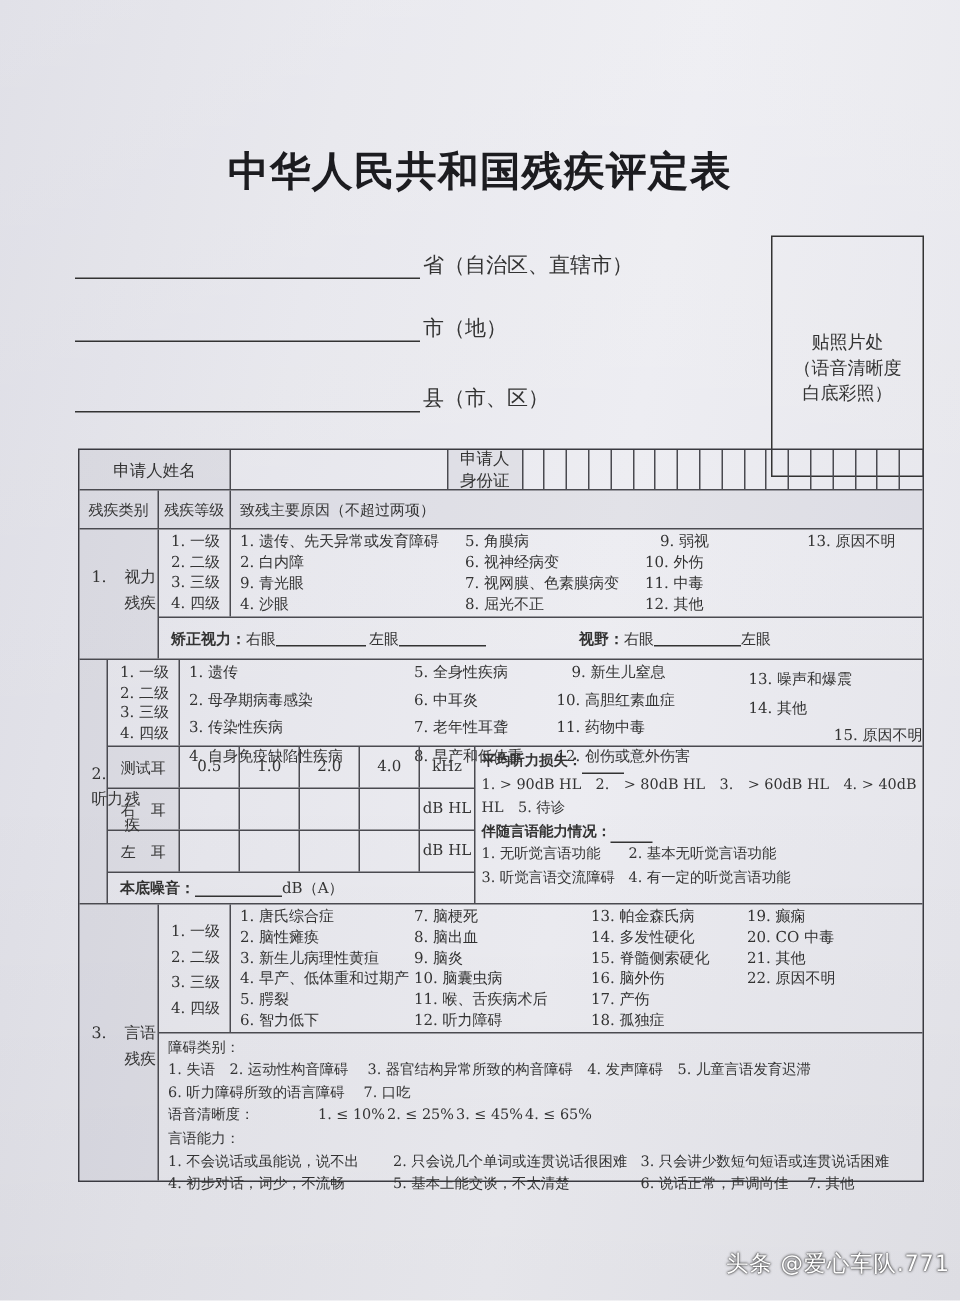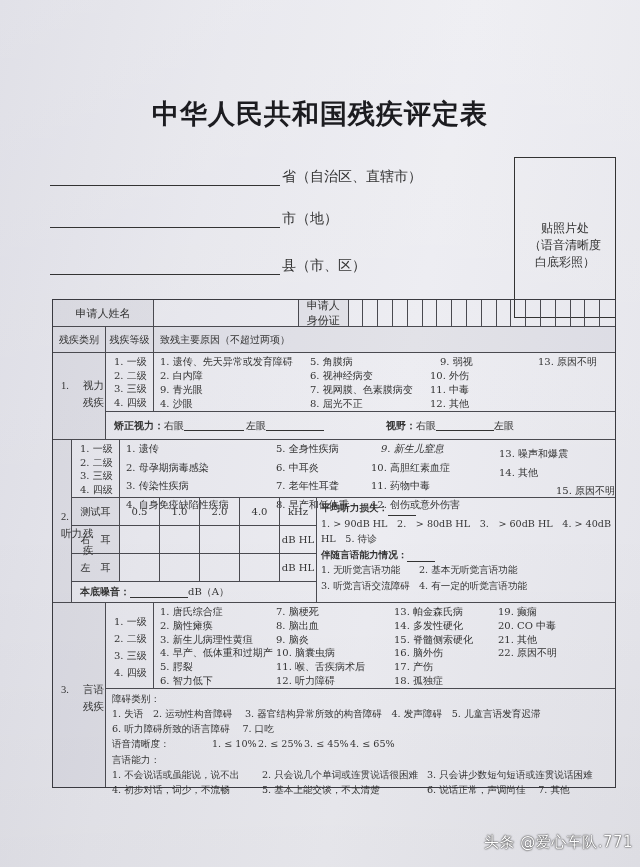--- a/index.html
+++ b/index.html
@@ -41,21 +41,21 @@
   .row { display:flex; border-bottom:1px solid #4a4a50; box-sizing:border-box; }
   .row:last-child { border-bottom:none; }
   .cell { border-right:1px solid #4a4a50; box-sizing:border-box; display:flex; align-items:center; }
   .cell:last-child { border-right:none; }
   .center { justify-content:center; text-align:center; }
   .shade { background:rgba(150,150,165,0.12); }
   .id-box { width:14.8px; height:100%; border-right:1px solid #4a4a50; box-sizing:border-box; }
   .id-box:last-child { border-right:none; }
 
   .cat-col { width:53px; border-right:1px solid #4a4a50; box-sizing:border-box; position:relative; }
-  .cat-label { position:absolute; left:8px; font-size:10.5px; line-height:17px;font-family:Liberation Serif, serif; }
+  .cat-label { position:absolute; left:8px; font-size:10.5px; line-height:17px; }
   .cat-label .num { display:inline-block; width:22px; }
   .sub { flex:1; display:flex; flex-direction:column; }
   .grade-list { width:48px; border-right:1px solid #4a4a50; box-sizing:border-box; padding:2px 0 0 8px; line-height:13.6px; font-size:10px; }
   .cause-grid { flex:1; display:grid; padding:2px 0 0 6px; font-size:10px; line-height:13.6px; }
   .blank-s { display:inline-block; border-bottom:1px solid #333; vertical-align:bottom; height:10px; }
   .bold { font-weight:bold; }
   .hear-table { display:flex; flex-direction:column; width:245px; border-right:1px solid #4a4a50; box-sizing:border-box; }
   .hrow { display:flex; height:28px; border-bottom:1px solid #4a4a50; box-sizing:border-box; }
   .hrow:last-child { border-bottom:none; }
   .hc { border-right:1px solid #4a4a50; box-sizing:border-box; display:flex; align-items:center; justify-content:center; font-size:10px; }
@@ -182,21 +182,21 @@
       <div style="display:flex; height:57px; border-bottom:1px solid #4a4a50;">
         <div class="grade-list">
           <div>1. 一级</div>
           <div>2. 二级</div>
           <div>3. 三级</div>
           <div>4. 四级</div>
         </div>
         <div class="cause-grid" style="grid-template-columns:150px 95px 128px 1fr;">
           <div>1. 遗传</div>
           <div>5. 全身性疾病</div>
-          <div style="padding-left:10px;font-style:italic;">9. 新生儿窒息</div>
+          <div style="padding-left:10px;">9. 新生儿窒息</div>
           <div style="padding-top:5px;">13. 噪声和爆震</div>
           <div>2. 母孕期病毒感染</div>
           <div>6. 中耳炎</div>
           <div>10. 高胆红素血症</div>
           <div style="padding-top:5px;">14. 其他</div>
           <div>3. 传染性疾病</div>
           <div>7. 老年性耳聋</div>
           <div>11. 药物中毒</div>
           <div style="padding-top:5px;text-align:right;">15. 原因不明</div>
           <div>4. 自身免疫缺陷性疾病</div>

